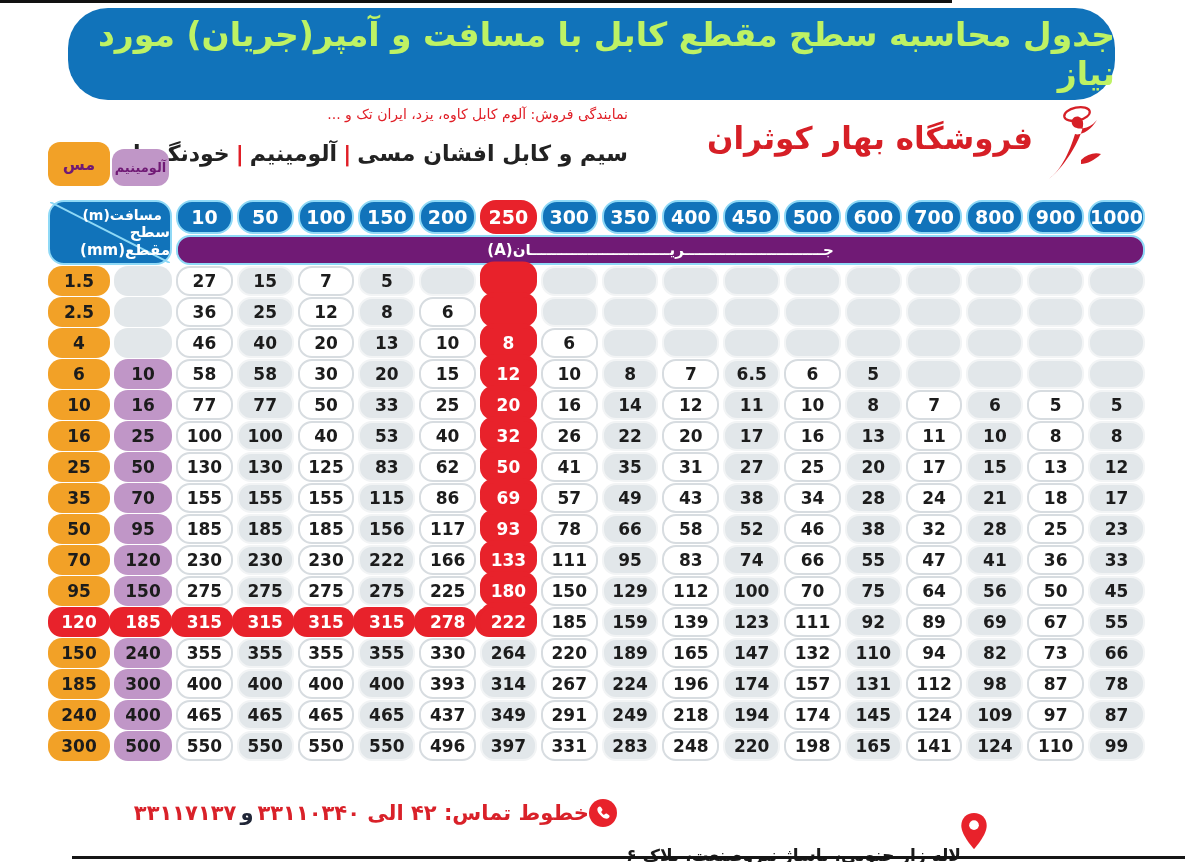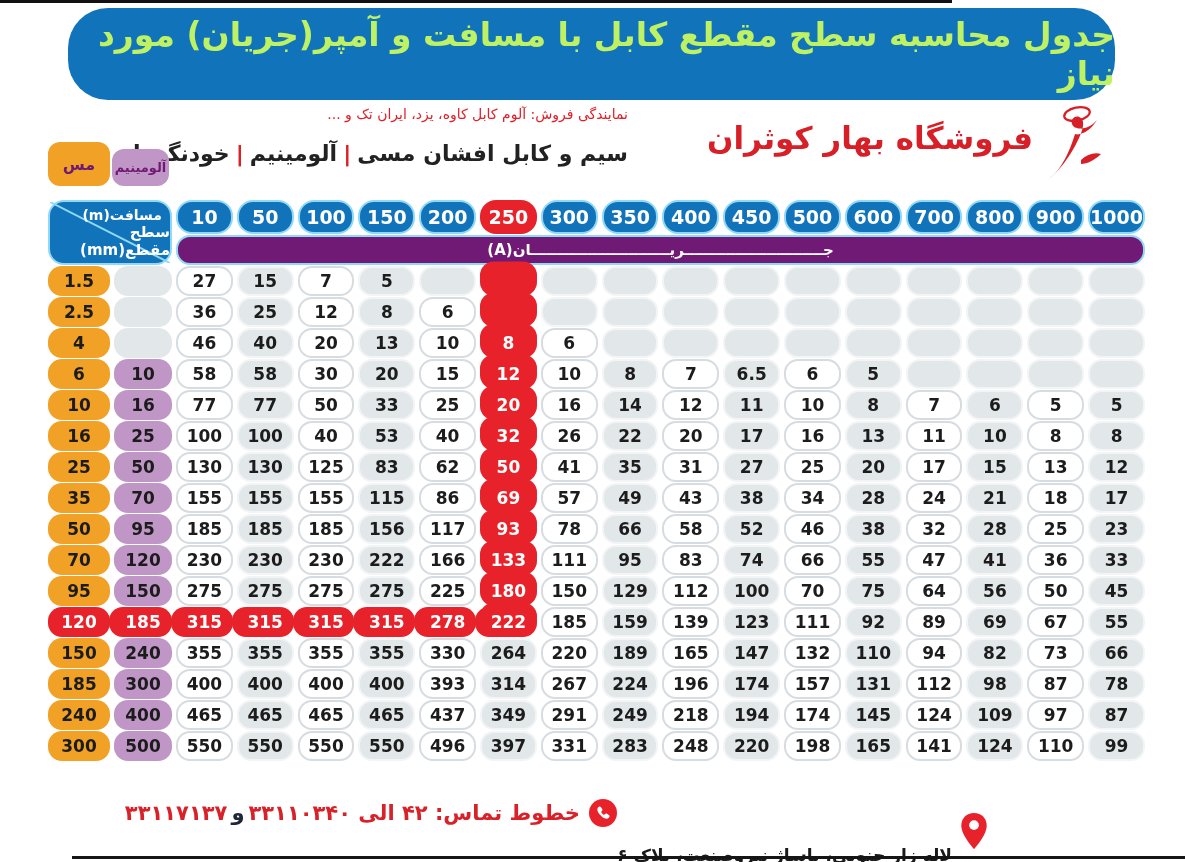--- a/index.html
+++ b/index.html
@@ -50,21 +50,21 @@
   .gray{background:#E2E7EA;border:2px solid #F2F4F5;}
   .copper{background:#F2A127;}
   .alum{background:#C096C7;}
   .alum.empty{background:#E2E7EA;}
   .red{background:#E8222B;color:#fff;border:none;}
   .vjoin{box-shadow:0 -4.5px 0 0 #E8222B;}
   .hjoin{box-shadow:-5px 0 0 0 #E8222B;}
   .vjoin.hjoin{box-shadow:0 -4.5px 0 0 #E8222B,-5px 0 0 0 #E8222B;}
 
   
-  .footer-item{display:flex;align-items:center;direction:rtl;gap:9px;}
+  .footer-item{display:flex;align-items:center;direction:rtl;gap:0;}
   .phone-item{top:799px;right:568px;}
   .phone-text{color:#D92129;font-size:21px;font-weight:bold;white-space:nowrap;direction:rtl;}
   .phone-text .and{color:#202637;padding:0 4px;}
   .addr-item{top:797px;right:198px;}
   .addr-text{color:#1a1a1a;font-size:17px;font-weight:bold;white-space:nowrap;direction:rtl;margin-top:48px;}
 </style>
 </head>
 <body>
 
 <div class="abs topline"></div>

